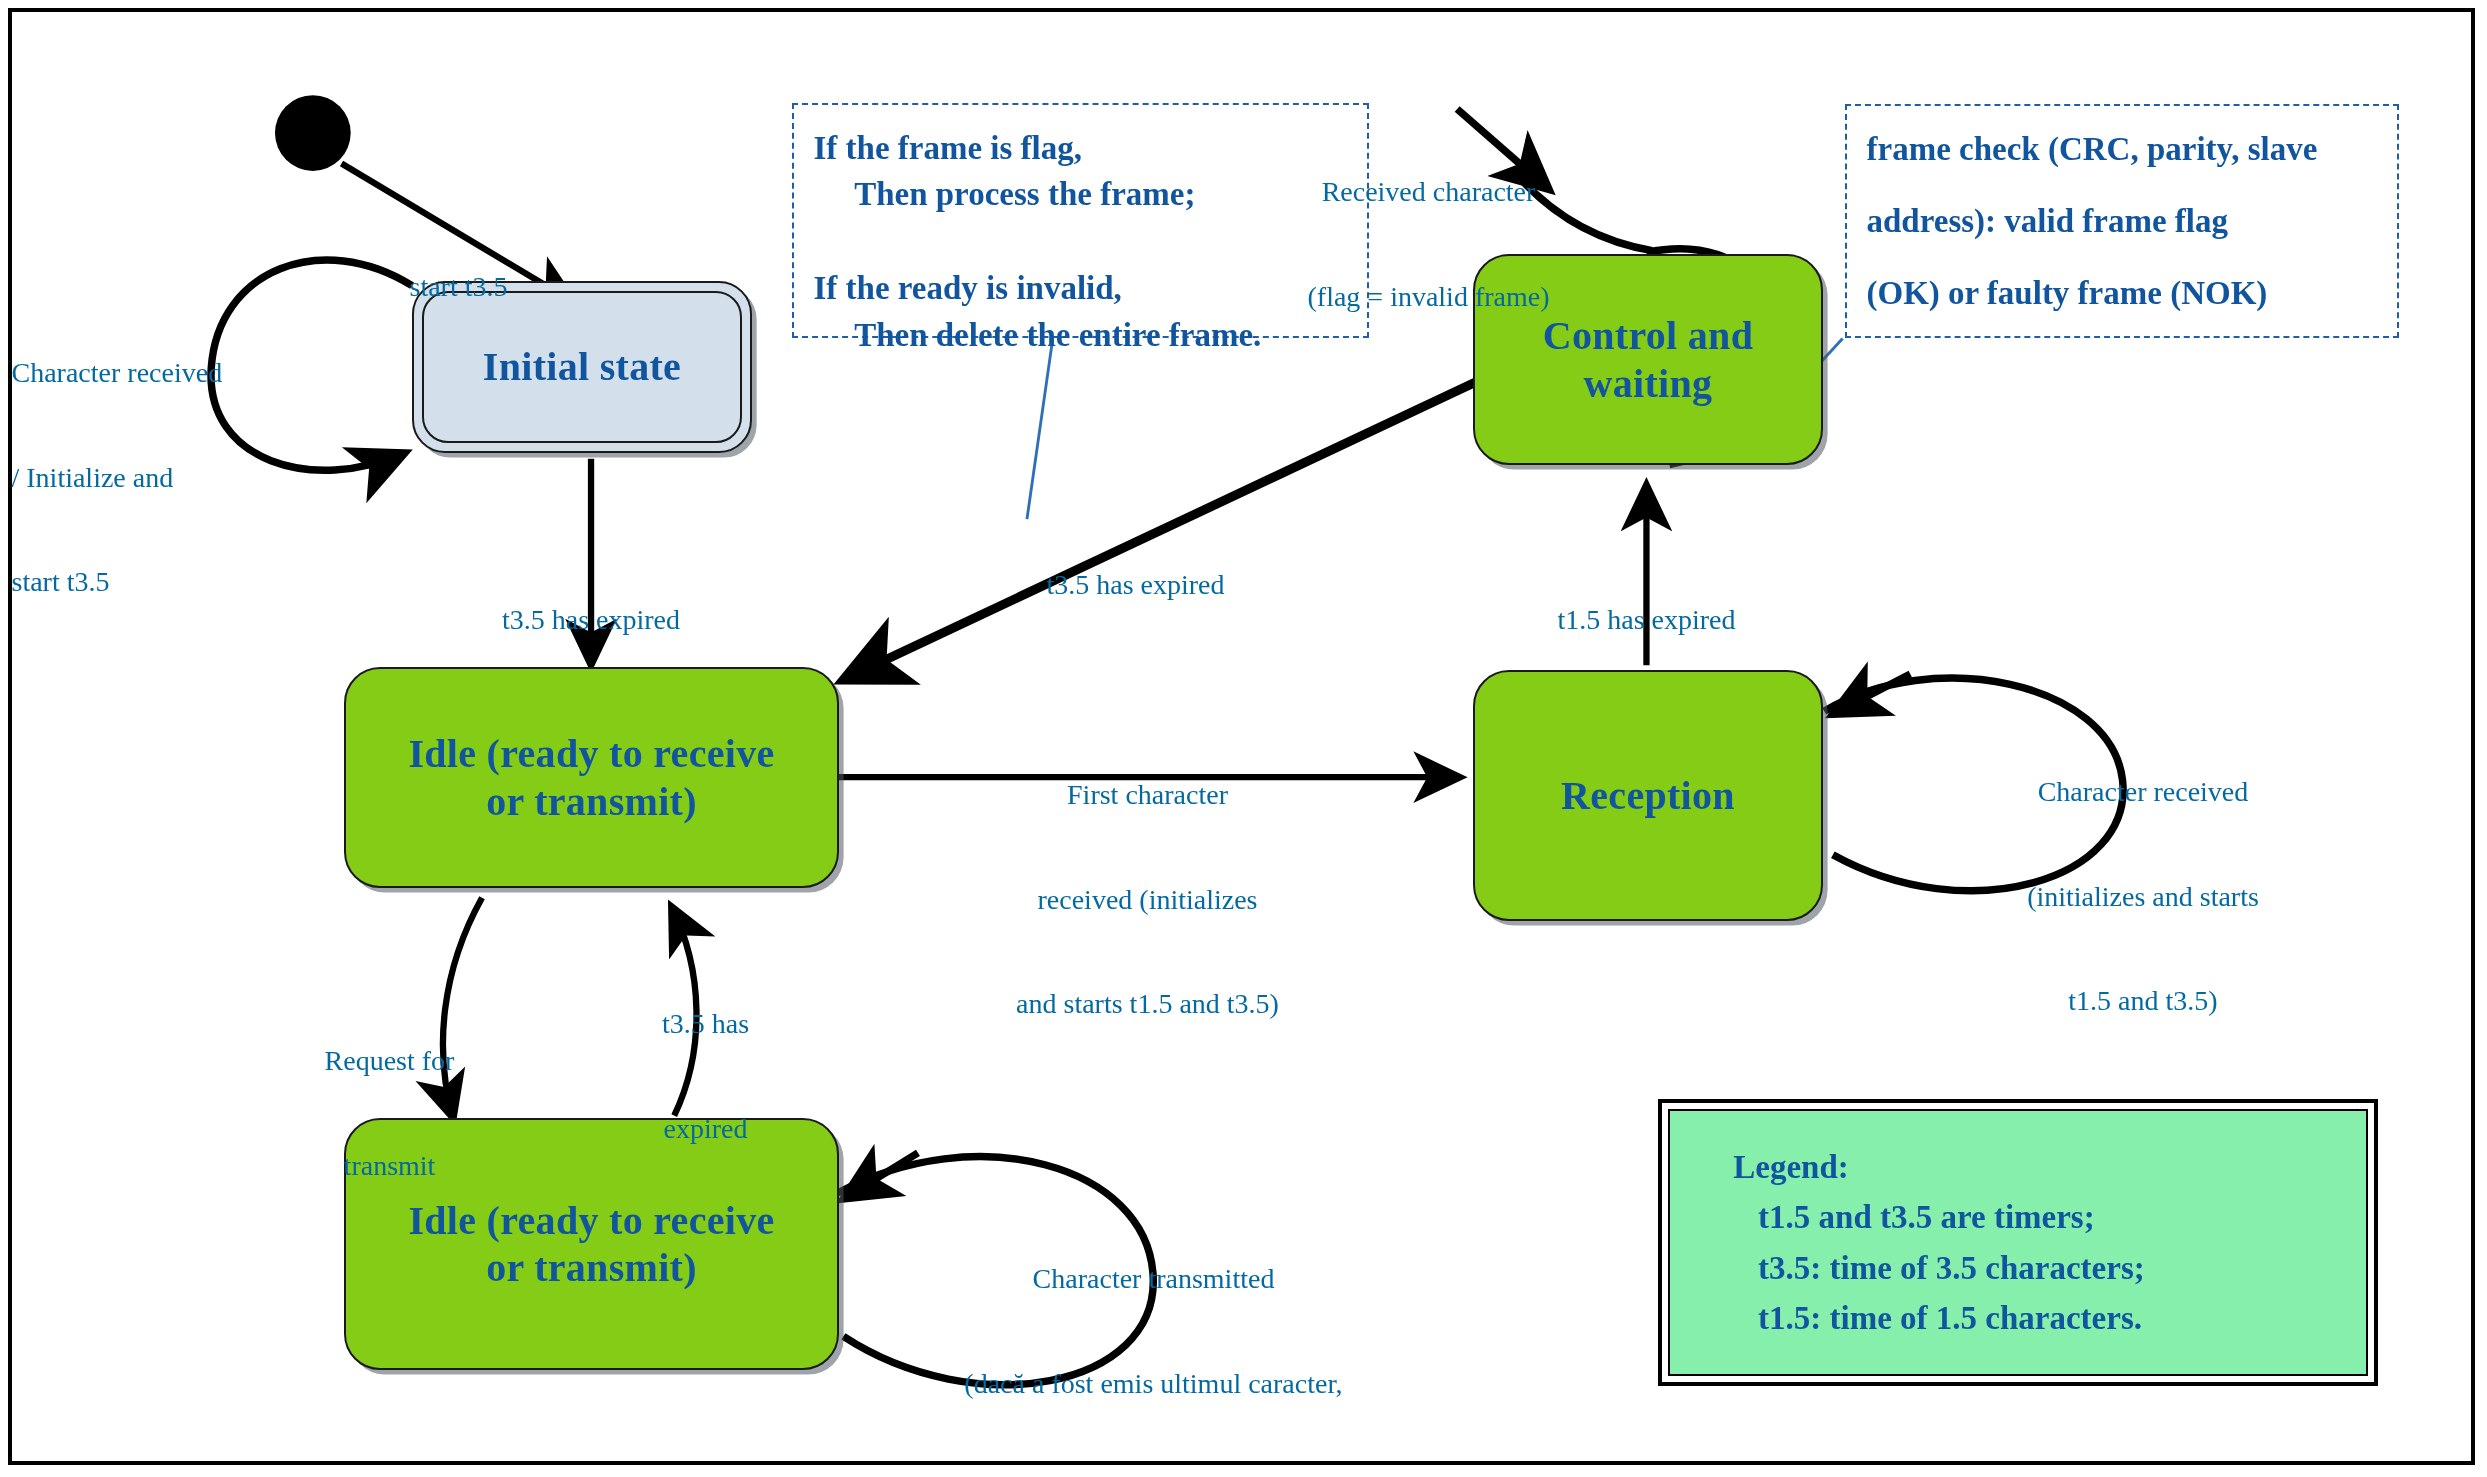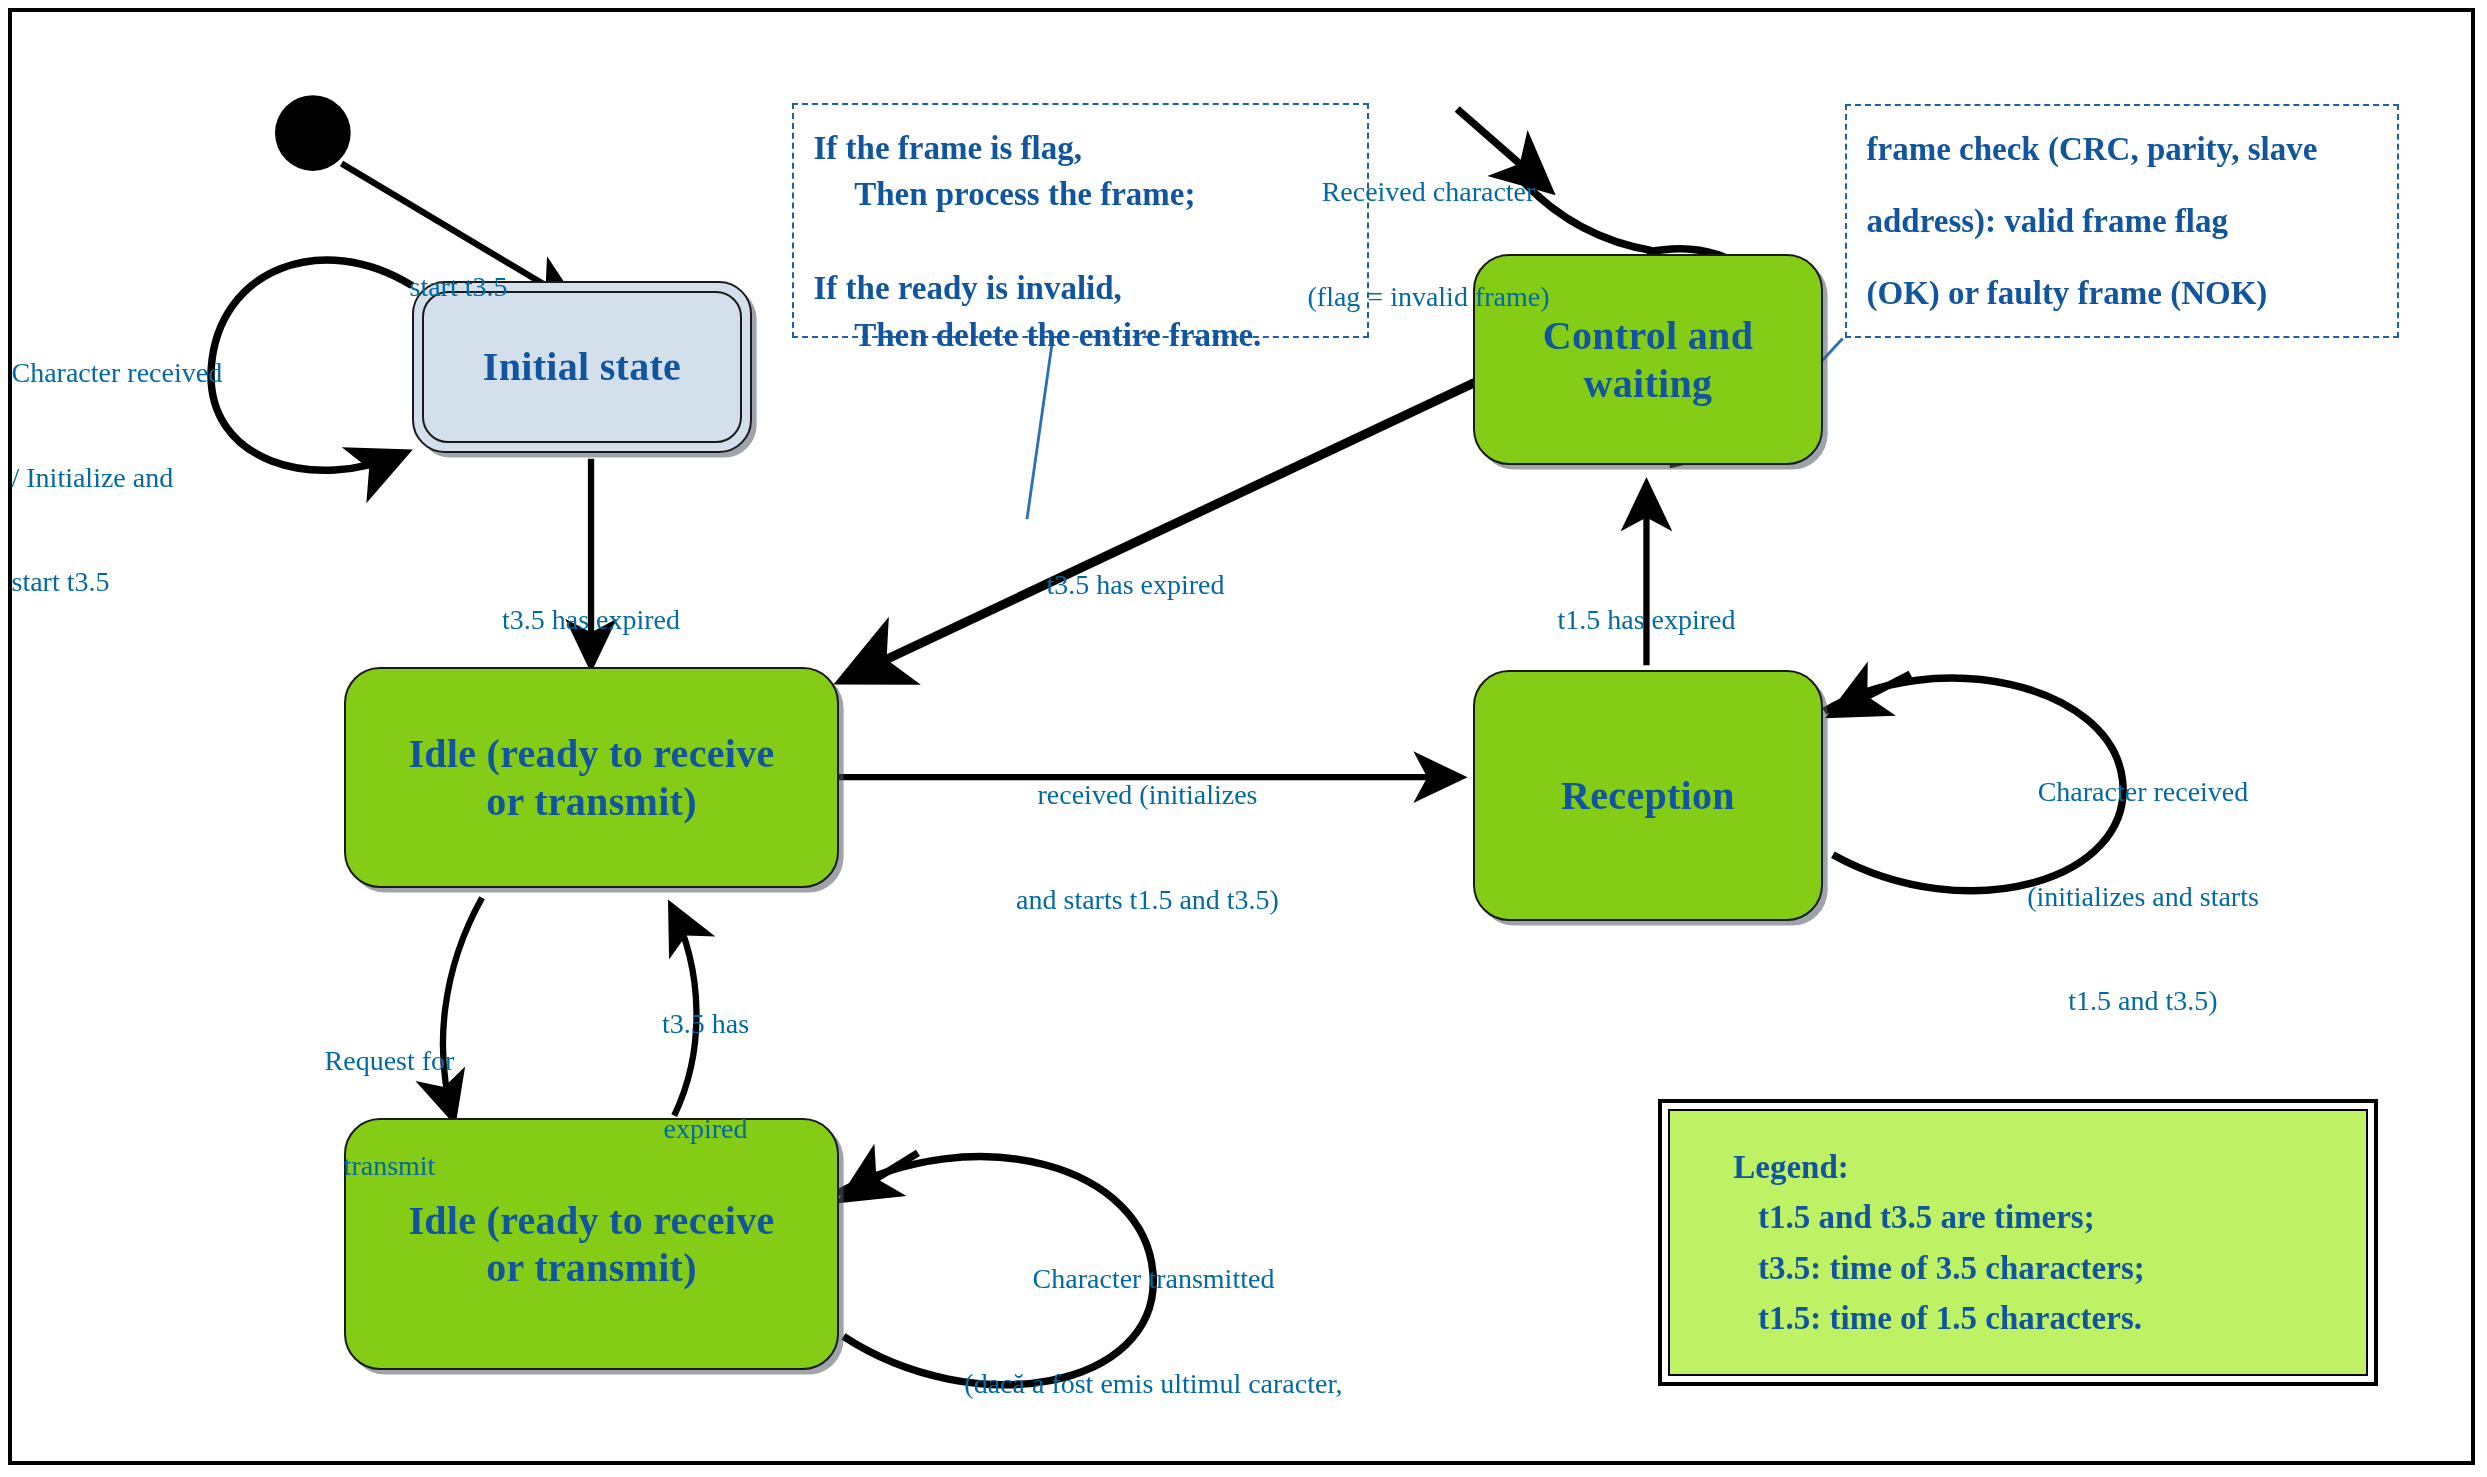--- a/index.html
+++ b/index.html
@@ -93,21 +93,21 @@
     box-sizing: border-box;
     border: 4px solid #000000;
     background: #ffffff;
     padding: 6.3px;
   }
   #legend-inner {
     width: 100%;
     height: 100%;
     box-sizing: border-box;
     border: 2.9px solid #000000;
-    background: #bef264;
+    background: #86efac;
     display: flex;
     flex-direction: column;
     justify-content: center;
     padding-left: 63px;
   }
   #legend-inner .ln {
     color: #11559e;
     font-weight: bold;
     font-size: 33px;
     line-height: 1.52;
@@ -231,20 +231,21 @@
 
   <div class="elabel" style="left:436px; top:534px; width:310px;">
     <span class="ln">t3.5 has expired</span>
   </div>
 
   <div class="elabel" style="left:975px; top:499px; width:321px;">
     <span class="ln">t3.5 has expired</span>
   </div>
 
   <div class="elabel" style="left:918px; top:709px; width:459px;">
+    <span class="ln">First character</span>
     <span class="ln">received (initializes</span>
     <span class="ln">and starts t1.5 and t3.5)</span>
   </div>
 
   <div class="elabel" style="left:1905px; top:706px; width:476px;">
     <span class="ln">Character received</span>
     <span class="ln">(initializes and starts</span>
     <span class="ln">t1.5 and t3.5)</span>
   </div>
 

